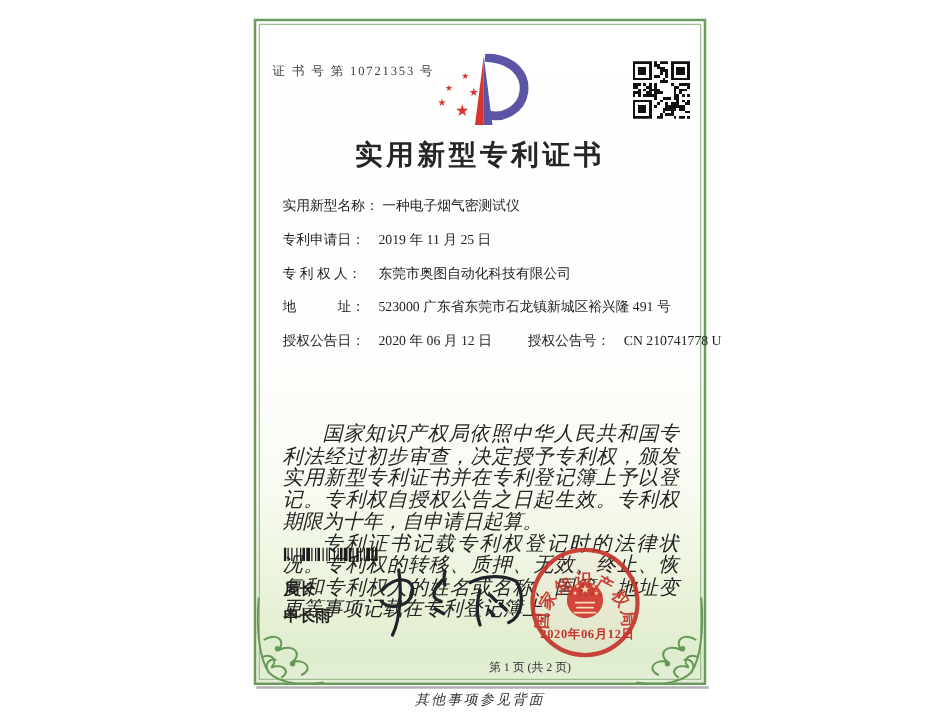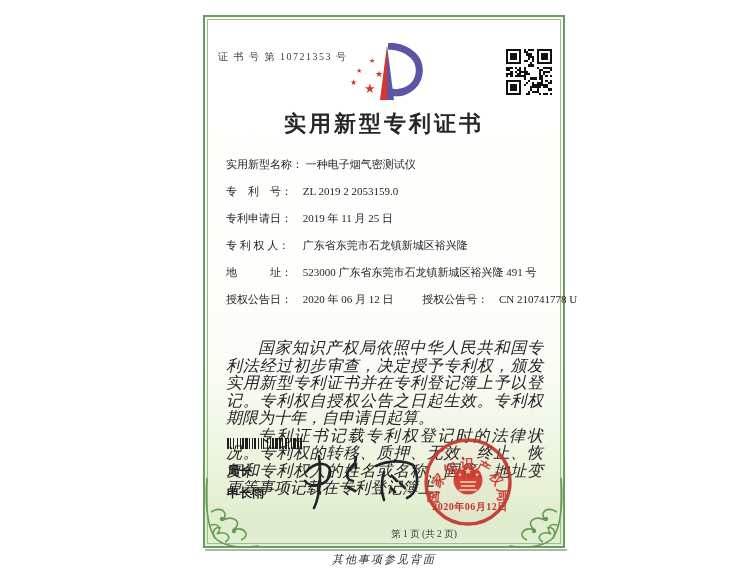--- a/index.html
+++ b/index.html
@@ -208,30 +208,26 @@
       </svg>
 
     <div class="title">实用新型专利证书</div>
 
     <div class="rows">
       <div class="row">
         <span class="lbl">实用新型名称：</span>
         <span class="val">一种电子烟气密测试仪</span>
       </div>
       <div class="row">
-        <span class="lbl">专　利　号：</span>
-        <span class="val">ZL 2019 2 2053159.0</span>
-      </div>
-      <div class="row">
         <span class="lbl">专利申请日：</span>
         <span class="val">2019 年 11 月 25 日</span>
       </div>
       <div class="row">
         <span class="lbl">专 利 权 人：</span>
-        <span class="val">广东省东莞市石龙镇新城区裕兴隆</span>
+        <span class="val">东莞市奥图自动化科技有限公司</span>
       </div>
       <div class="row">
         <span class="lbl">地　　　址：</span>
         <span class="val">523000 广东省东莞市石龙镇新城区裕兴隆 491 号</span>
       </div>
       <div class="row grant">
         <span class="lbl">授权公告日：</span>
         <span class="val">2020 年 06 月 12 日</span>
         <span class="lbl second">授权公告号：</span>
         <span class="val">CN 210741778 U</span>

